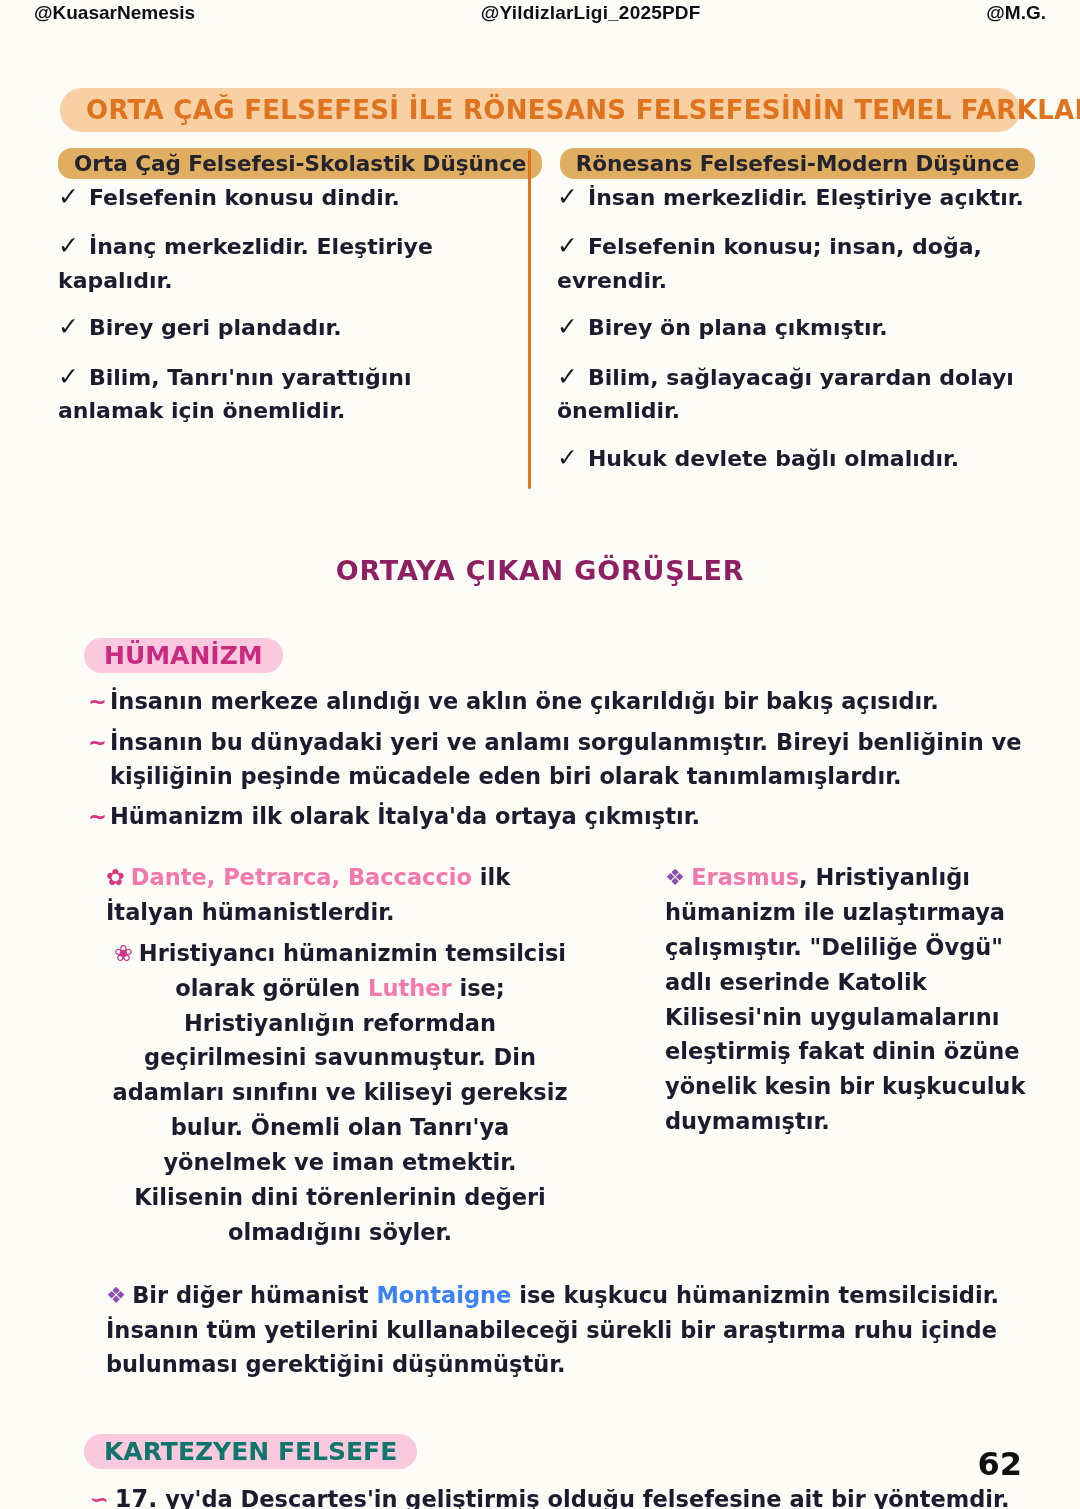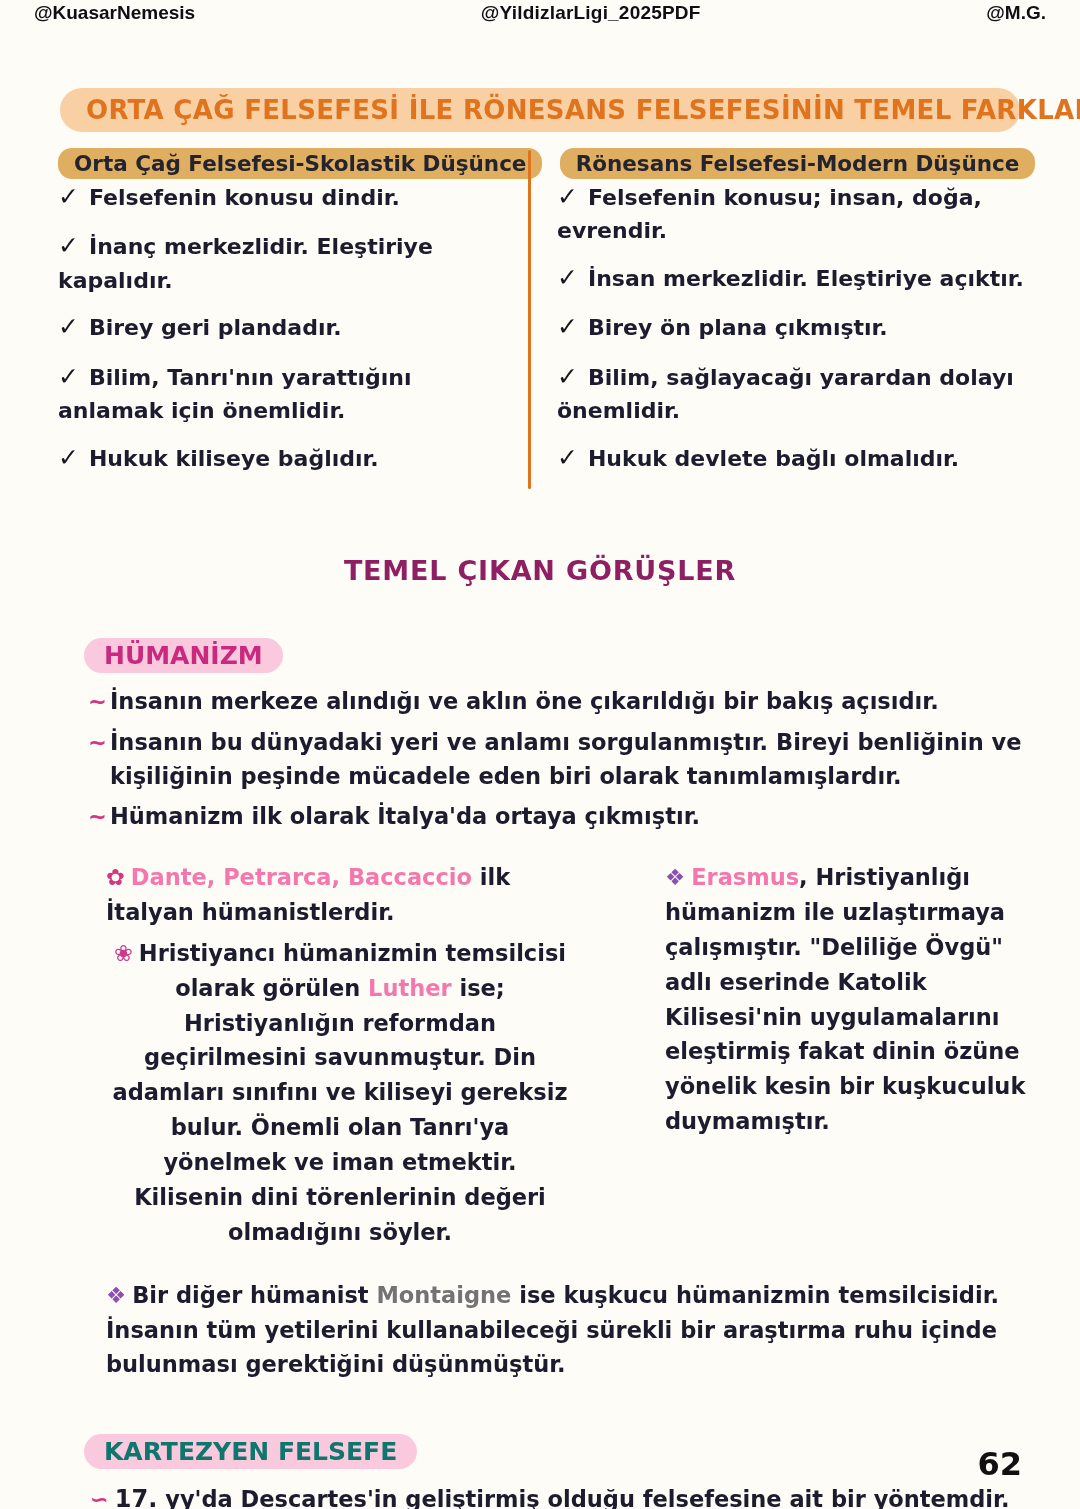--- a/index.html
+++ b/index.html
@@ -76,21 +76,21 @@
   .hcol-right { flex:1; }
   .two-col p, .flow-par {
     font-size:22.5px; font-weight:600; line-height:1.55;
   }
   .two-col p + p { margin-top:6px;text-align:center; }
   .mk { font-weight:700; margin-right:6px; }
   .mk.pink    { color:#d6357f; }
   .mk.magenta { color:#c93a8c; }
   .mk.purple  { color:#8d4fb0; }
   .pink-name   { color:#f478ac; font-weight:700; }
-  .orange-name { color:#737373; font-weight:700; }
+  .orange-name { color:#3b82f6; font-weight:700; }
   .montaigne-par { margin:28px 70px 0 106px; }
   .cartesian-par { margin:12px 60px 0 90px; }
   .lead-num { font-size:24px; font-weight:800; }
   .page-number {
     position:absolute; right:58px; bottom:26px;
     font-size:32px; font-weight:700; color:#111;
   }
 </style>
 </head>
 <body>
@@ -106,37 +106,36 @@
   <div class="main-title">ORTA ÇAĞ FELSEFESİ İLE RÖNESANS FELSEFESİNİN TEMEL FARKLARI</div>
 
   <div class="comparison">
     <div class="col-left">
       <div class="col-header">Orta Çağ Felsefesi-Skolastik Düşünce</div>
       <div class="check-list">
         <div class="check-item"><span class="check">✓</span><span>Felsefenin konusu dindir.</span></div>
         <div class="check-item"><span class="check">✓</span><span>İnanç merkezlidir. Eleştiriye kapalıdır.</span></div>
         <div class="check-item"><span class="check">✓</span><span>Birey geri plandadır.</span></div>
         <div class="check-item"><span class="check">✓</span><span>Bilim, Tanrı'nın yarattığını anlamak için önemlidir.</span></div>
-        <div class="check-item"><span class="check">✓</span><span>Hukuk kiliseye bağlıdır.</span></div>
       </div>
     </div>
     <div class="divider"></div>
     <div class="col-right">
       <div class="col-header">Rönesans Felsefesi-Modern Düşünce</div>
       <div class="check-list">
+        <div class="check-item"><span class="check">✓</span><span>İnsan merkezlidir. Eleştiriye açıktır.</span></div>
         <div class="check-item"><span class="check">✓</span><span>Felsefenin konusu; insan, doğa, evrendir.</span></div>
-        <div class="check-item"><span class="check">✓</span><span>İnsan merkezlidir. Eleştiriye açıktır.</span></div>
         <div class="check-item"><span class="check">✓</span><span>Birey ön plana çıkmıştır.</span></div>
         <div class="check-item"><span class="check">✓</span><span>Bilim, sağlayacağı yarardan dolayı önemlidir.</span></div>
         <div class="check-item"><span class="check">✓</span><span>Hukuk devlete bağlı olmalıdır.</span></div>
       </div>
     </div>
   </div>
 
-  <div class="views-title">TEMEL ÇIKAN GÖRÜŞLER</div>
+  <div class="views-title">ORTAYA ÇIKAN GÖRÜŞLER</div>
 
   <div class="sub-pill magenta">HÜMANİZM</div>
 
   <div class="bullets">
     <div class="bullet"><span class="marker">~</span><span>İnsanın merkeze alındığı ve aklın öne çıkarıldığı bir bakış açısıdır.</span></div>
     <div class="bullet"><span class="marker">~</span><span>İnsanın bu dünyadaki yeri ve anlamı sorgulanmıştır. Bireyi benliğinin ve kişiliğinin peşinde mücadele eden biri olarak tanımlamışlardır.</span></div>
     <div class="bullet"><span class="marker">~</span><span>Hümanizm ilk olarak İtalya'da ortaya çıkmıştır.</span></div>
   </div>
 
   <div class="two-col">

